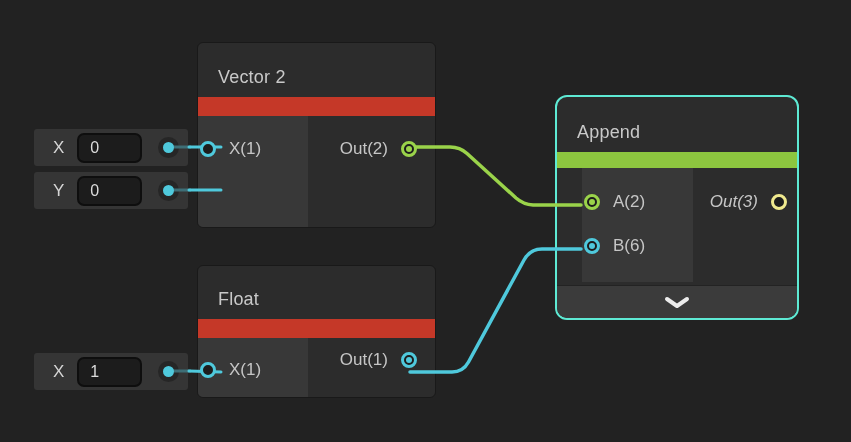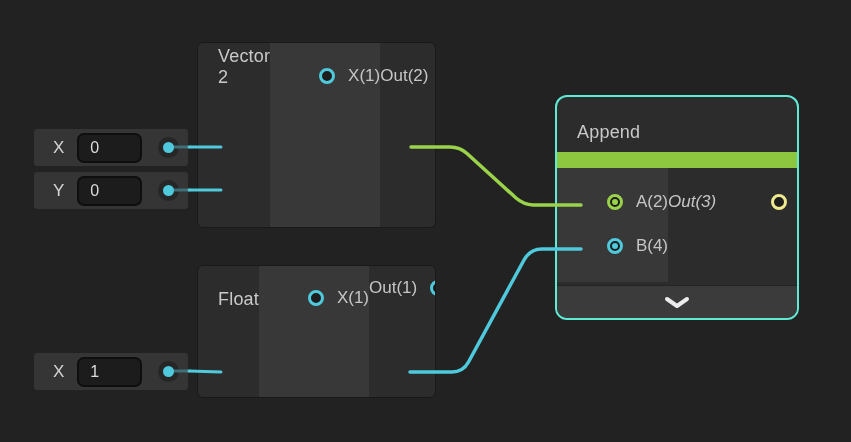--- a/index.html
+++ b/index.html
@@ -21,22 +21,22 @@
     padding:0 0 9px 20px;color:#C9C9C9;font-size:18px;letter-spacing:.2px;
   }
   .accent-bar{width:100%;}
   .accent-red{height:19px;background:#C53828;}
   .accent-green{height:16px;background:#8DC63F;}
   .node-body{display:flex;flex:1;}
   .col-inputs{background:#383838;display:flex;flex-direction:column;box-sizing:border-box;}
   .col-outputs{flex:1;display:flex;flex-direction:column;box-sizing:border-box;}
   .prow{height:43px;display:flex;align-items:center;gap:13px;
         color:#C6C6C6;font-size:17px;}
-  .prow.in{padding-left:9px;justify-content:flex-end;}
-  .prow.out{justify-content:space-between;padding-right:18px;}
+  .prow.in{padding-left:2px;}
+  .prow.out{justify-content:flex-end;padding-right:18px;}
 
   
   .port{
     position:relative;z-index:2;flex:0 0 auto;
     width:10px;height:10px;border-radius:50%;
     background:#1D1D1D;border:3px solid #4FC9DC;box-sizing:content-box;
   }
   .port.green{border-color:#9AD34A;}
   .port.yellow{border-color:#EFE98E;}
   .port .pdot{position:absolute;left:2px;top:2px;width:6px;height:6px;border-radius:50%;background:#4FC9DC;}
@@ -93,21 +93,21 @@
   </div>
 
   <div class="inline-input" style="left:34px;top:353px;">
     <span class="inline-label">X</span>
     <input class="num-field" type="text" value="1" style="">
     <span class="dot-well">
       <span class="dot"></span>
     </span>
   </div>
 
-  <div class="node" style="left:197px;top:42px;width:239px;height:186px;display:flex;flex-direction:row;">
+  <div class="node" style="left:197px;top:42px;width:239px;height:186px;display:flex;flex-direction:column;">
     <div class="node-header" style="height:45px;">
       <span>Vector 2</span>
     </div>
     <div class="accent-bar accent-red"></div>
     <div class="node-body">
       <div class="col-inputs" style="width:110px;padding-top:11px;">
         <div class="prow in">
           <span class="port cyan"></span>
           <span>X(1)</span>
         </div>
@@ -116,21 +116,21 @@
         <div class="prow out">
           <span>Out(2)</span>
           <span class="port green">
               <span class="pdot"></span>
             </span>
         </div>
       </div>
     </div>
   </div>
 
-  <div class="node" style="left:197px;top:265px;width:239px;height:133px;display:flex;flex-direction:row;">
+  <div class="node" style="left:197px;top:265px;width:239px;height:133px;display:flex;flex-direction:column;">
     <div class="node-header" style="height:44px;">
       <span>Float</span>
     </div>
     <div class="accent-bar accent-red"></div>
     <div class="node-body">
       <div class="col-inputs" style="width:110px;padding-top:10px;">
         <div class="prow in">
           <span class="port cyan"></span>
           <span>X(1)</span>
         </div>
@@ -146,32 +146,32 @@
     </div>
   </div>
 
   <div class="node selected" style="left:555px;top:95px;width:244px;height:225px;">
     <div class="inner-round">
       <div class="node-header" style="height:46px;">
         <span>Append</span>
       </div>
       <div class="accent-bar accent-green"></div>
       <div class="node-body" style="flex:0 0 114px;">
-        <div class="col-inputs" style="width:111px;padding-top:12px;">
+        <div class="col-inputs" style="width:111px;padding-top:12px;margin-left:25px;">
           <div class="prow in" style="height:44px;">
             <span class="port green">
                 <span class="pdot"></span>
               </span>
             <span>A(2)</span>
           </div>
           <div class="prow in" style="height:44px;">
             <span class="port cyan">
                 <span class="pdot"></span>
               </span>
-            <span>B(4)</span>
+            <span>B(6)</span>
           </div>
         </div>
         <div class="col-outputs" style="padding-top:12px;font-style:italic;">
           <div class="prow out" style="height:44px;padding-right:10px;">
             <span>Out(3)</span>
             <span class="port yellow"></span>
           </div>
         </div>
       </div>
       <div class="node-footer">

